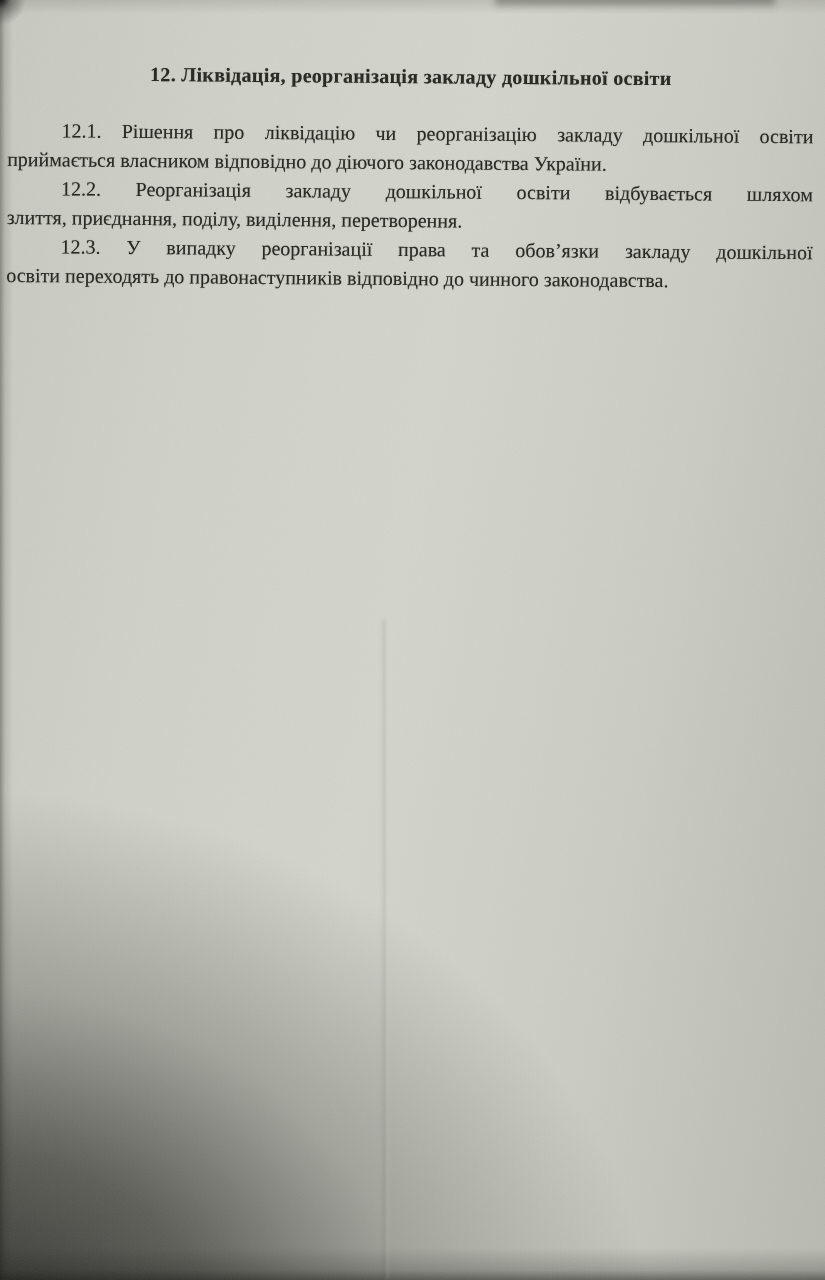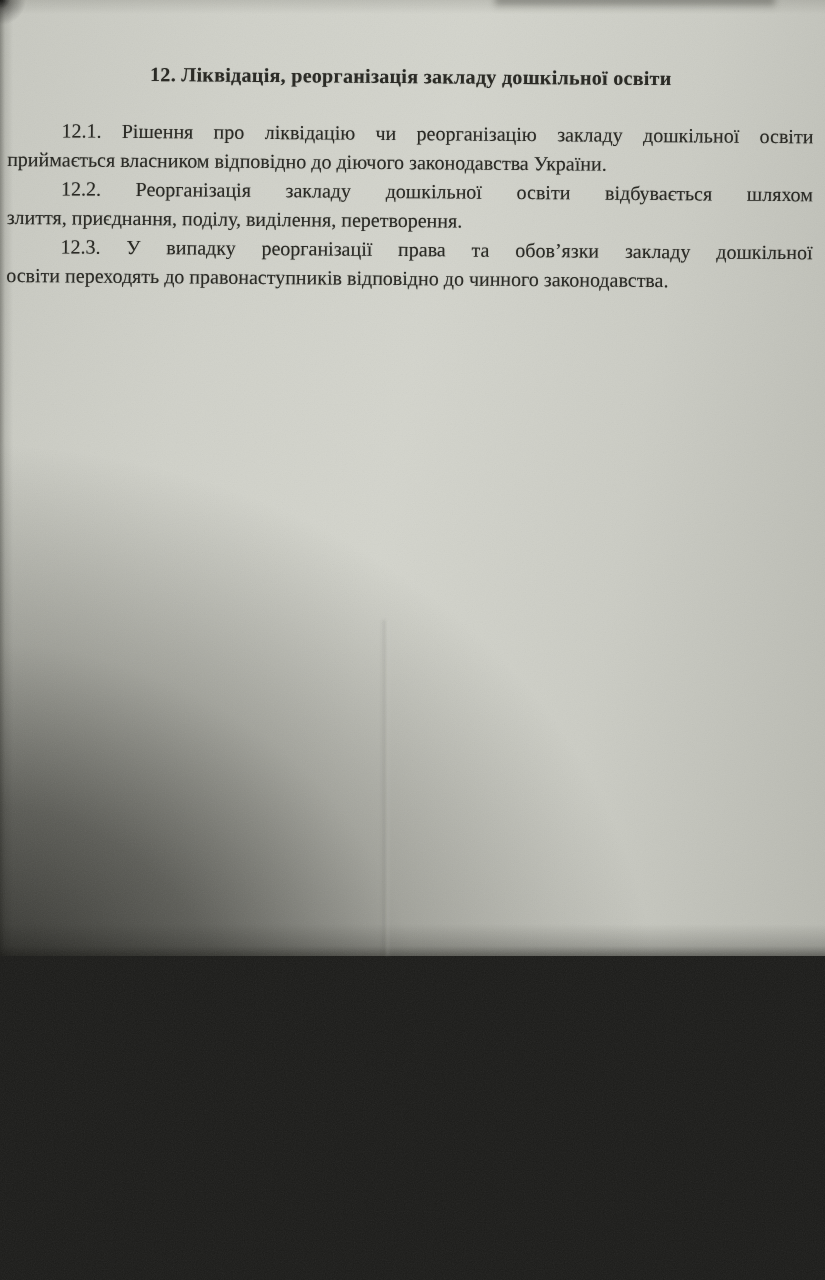--- a/index.html
+++ b/index.html
@@ -6,21 +6,21 @@
     margin: 0; padding: 0;
   }
   body {
     width: 825px; height: 1280px;
     overflow: hidden;
     background: #1c1c1a;
     font-family: "Liberation Serif", serif;
   }
   .paper {
     position: relative;
-    width: 825px; height: 956px;
+    width: 825px; height: 1280px;
     background:
       
       radial-gradient(circle at 1px 0px, rgba(12,12,10,0.92) 0px, rgba(12,12,10,0.40) 9px, rgba(12,12,10,0) 25px),
       
       radial-gradient(ellipse 700px 580px at -5% 107%, rgba(14,14,11,0.88) 0%, rgba(22,22,18,0.62) 38%, rgba(40,40,34,0.28) 66%, rgba(40,40,34,0) 100%),
       
       linear-gradient(0deg, rgba(26,26,22,0.55) 0px, rgba(26,26,22,0.22) 10px, rgba(26,26,22,0) 32px),
       
       linear-gradient(90deg, rgba(42,42,36,0.42) 0px, rgba(42,42,36,0.12) 5px, rgba(42,42,36,0) 13px),
       

